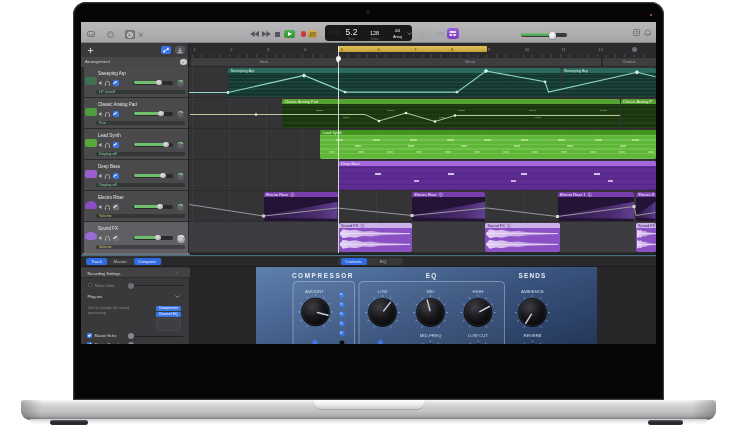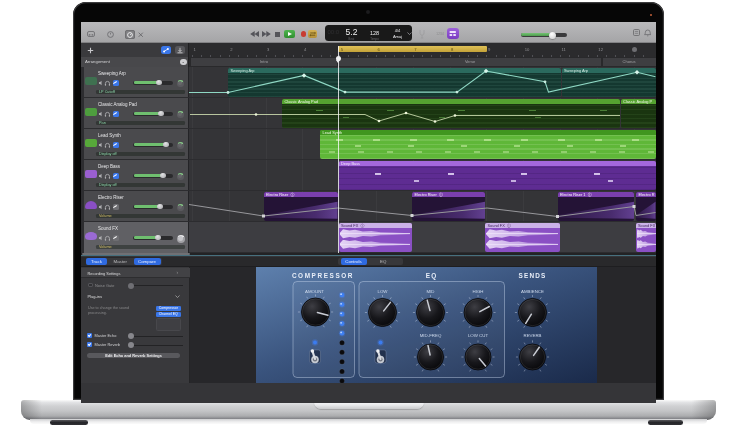--- a/index.html
+++ b/index.html
@@ -9,21 +9,21 @@
 
 #bezel { position:absolute; left:73px; top:2px; width:590.5px; height:397.5px; background:#060606; border-radius:13px 13px 0 0; box-shadow: inset 0 0 0 1.2px #3c3c3e; }
 #camdot { position:absolute; left:365.5px; top:9.5px; width:4px; height:4px; border-radius:50%; background:#1c1c1e; }
 #inddot { position:absolute; left:649.5px; top:13.5px; width:2.6px; height:2.6px; border-radius:50%; background:#c05f38; }
 #base { position:absolute; left:21px; top:399.5px; width:695px; height:20px; border-radius:3px 3px 9px 9px; background:linear-gradient(180deg,#fafafa 0%,#e2e3e5 12%,#d0d1d3 30%,#c3c4c6 55%,#acadaf 80%,#85868a 93%,#6b6c6e 100%); }
 #baseshade { position:absolute; left:21px; top:399.5px; width:695px; height:20px; border-radius:3px 3px 9px 9px; background:linear-gradient(90deg,rgba(0,0,0,.25) 0%,rgba(0,0,0,0) 3%,rgba(0,0,0,0) 96.5%,rgba(0,0,0,.25) 100%); }
 #scoop { position:absolute; left:314px; top:399.5px; width:110px; height:9px; border-radius:0 0 7px 7px; background:linear-gradient(180deg,#ffffff, #e9eaec 55%, #c9cacc); box-shadow:0 .8px 1px rgba(0,0,0,.25); }
 .foot { position:absolute; top:420.3px; height:4.4px; border-radius:2.5px/2.2px; background:linear-gradient(180deg,#56565a,#232327 55%,#323236); }
 
 
-#content { position:absolute; left:81px; top:22px; width:574.5px; height:381px; background:#353538; overflow:hidden; }
+#content { position:absolute; left:81px; top:22px; width:574.5px; height:322px; background:#353538; overflow:hidden; }
 
 #toolbar { position:absolute; left:0; top:0; width:100%; height:21px; background:linear-gradient(180deg,#b9b9bb,#a5a5a7); border-bottom:1px solid #828284; }
 .tbi { position:absolute; color:#58585a; }
 #lcd { position:absolute; left:243.5px; top:3px; width:87.5px; height:16px; background:#191919; border-radius:3.5px; }
 #lcd .big { position:absolute; left:15px; top:2.2px; width:24px; text-align:center; font-size:8.5px; color:#f2f2f2; }
 #playbtn { position:absolute; left:203px; top:8.2px; width:10.5px; height:8.2px; background:linear-gradient(180deg,#4fb44f,#2f8f2f); border-radius:2px; }
 #playbtn:after { content:""; position:absolute; left:3.6px; top:1.9px; border-left:4px solid #fff; border-top:2.2px solid transparent; border-bottom:2.2px solid transparent; }
 #recdot { position:absolute; left:219.5px; top:9.3px; width:5.4px; height:5.4px; border-radius:50%; background:#c83c32; }
 #cycbtn { position:absolute; left:226.5px; top:8.2px; width:9.5px; height:8.2px; background:linear-gradient(180deg,#d4b051,#b3903a); border-radius:2px; }
 #volsl { position:absolute; left:439.5px; top:10.7px; width:46.5px; height:4.6px; border-radius:2.3px; background:#3a3a3c; }

